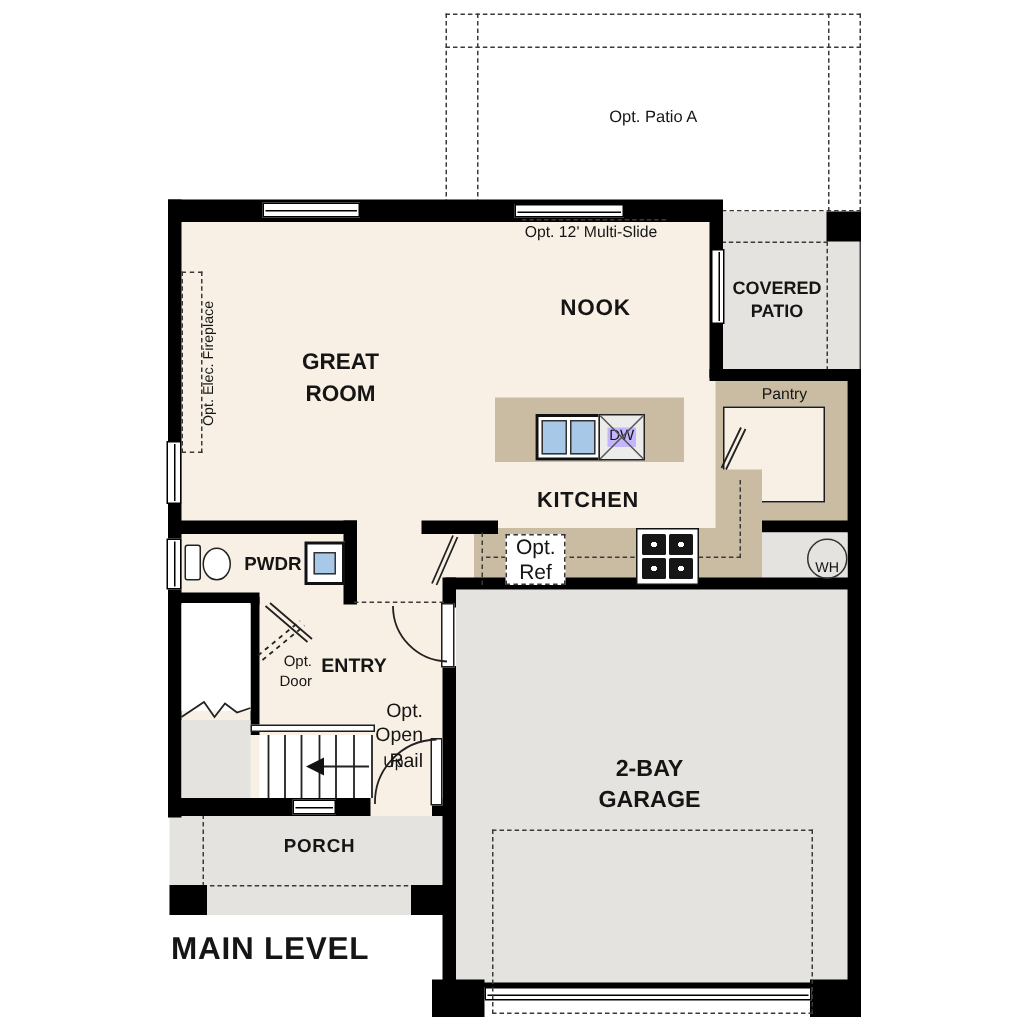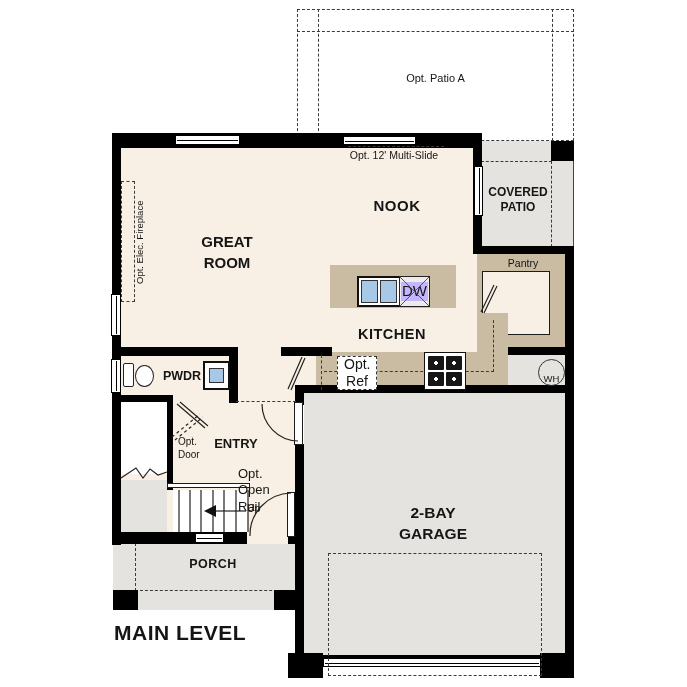--- a/index.html
+++ b/index.html
@@ -13,21 +13,21 @@
   .white{background:#fff;}
   .dash-t{border-top:1px dashed #3a3a3a;}
   .dash-l{border-left:1px dashed #3a3a3a;}
   .dash-box{border:1px dashed #3a3a3a;background:transparent;}
   .outline{border:1px solid #1c1c1c;}
   .win{background:#fff;border:1px solid #000;}
   .win.h::after{content:"";position:absolute;left:1px;right:1px;top:50%;height:1px;background:#000;}
   .win.v::after{content:"";position:absolute;top:1px;bottom:1px;left:50%;width:1px;background:#000;}
   .lbl{position:absolute;color:#151515;text-align:center;line-height:1.25;}
   .bold{font-weight:bold;}
-  .left{text-align:left;}
+  .left{text-align:right;}
   .vert{writing-mode:vertical-rl;transform:rotate(180deg);text-align:center;}
   .circle{border-radius:50%;border:1.5px solid #333;display:flex;align-items:flex-end;justify-content:center;background:transparent;}
   .burners{display:grid;grid-template-columns:1fr 1fr;grid-template-rows:1fr 1fr;gap:2px;padding:3px;}
   .burner{background:radial-gradient(circle at center,#fff 0 2px,#161616 2px);border-radius:1px;}
   .dwbox{background:#ECECEA;border:1px solid #222;display:flex;align-items:center;justify-content:center;}
   svg.ovl{position:absolute;left:0;top:0;pointer-events:none;}
 </style>
 </head>
 <body>
 
@@ -119,21 +119,21 @@
     <div class="burner"></div>
   </div>
   <div class="abs white" style="left:357px;top:276px;width:44px;height:31px;border:2px solid #111;">
     <div class="abs" style="left:2px;top:2px;width:17px;height:23px;background:#A8C8E8;border:1px solid #333;"></div>
     <div class="abs" style="left:21px;top:2px;width:17px;height:23px;background:#A8C8E8;border:1px solid #333;"></div>
   </div>
   <div class="abs dwbox" style="left:399px;top:276px;width:31px;height:31px;">
     <svg width="29" height="29" viewBox="0 0 29 29" style="position:absolute;left:0;top:0;">
       <path d="M0 0 L29 29 M29 0 L0 29" stroke="#555" stroke-width="1" fill="none"></path>
     </svg>
-    <span class="lbl" style="position:static;font-size:15px;background:#c4b5fd;padding:0 1px;">DW</span>
+    <span class="lbl" style="position:static;font-size:10px;background:#c4b5fd;padding:0 1px;">DW</span>
   </div>
   <div class="abs white" style="left:123px;top:363px;width:11px;height:24px;border:1px solid #222;border-radius:2px;"></div>
   <div class="abs white" style="left:135px;top:365px;width:19px;height:22px;border:1px solid #222;border-radius:50%;"></div>
   <div class="abs white" style="left:203px;top:361px;width:27px;height:29px;border:2px solid #111;">
     <div class="abs" style="left:4px;top:5px;width:15px;height:15px;background:#A8C8E8;border:1px solid #333;"></div>
   </div>
   <div class="abs circle" style="left:538px;top:359px;width:27px;height:27px;">
     <span class="lbl" style="position:static;font-size:9.5px;">WH</span>
   </div>
 

